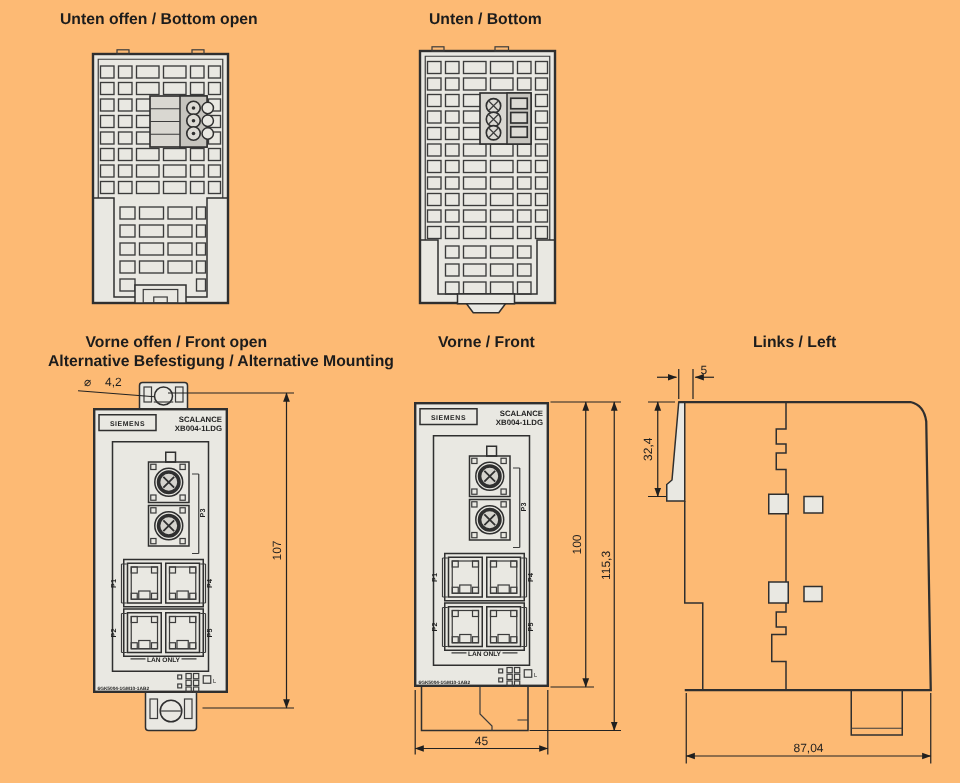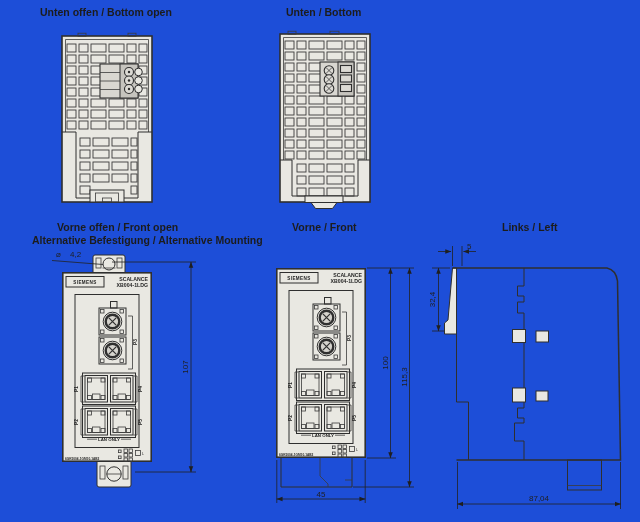--- a/index.html
+++ b/index.html
@@ -1,16 +1,16 @@
 <!DOCTYPE html>
 <html><head>
 <meta charset="utf-8">
 <style>
   html,body{margin:0;padding:0;background:#e9e8e2;}
-  #stage{position:relative;width:640px;height:522px;background:#1d4ed8;overflow:hidden;
+  #stage{position:relative;width:640px;height:522px;background:#fdba74;overflow:hidden;
          font-family:"Liberation Sans",sans-serif;}
   svg{display:block}
   .body{fill:#e9e8e2;stroke:#2f2f2f;stroke-width:1.6;}
   .o  {fill:none;stroke:#2f2f2f;stroke-width:1;}
   .o2 {fill:none;stroke:#2f2f2f;stroke-width:1.5;}
   .ofill{fill:#e9e8e2;stroke:#2f2f2f;stroke-width:1;}
   .thin{fill:none;stroke:#3b3b3b;stroke-width:0.8;}
   .slot{fill:none;stroke:#3b3b3b;stroke-width:0.9;}
   .blk {fill:#d9d7d1;stroke:#2f2f2f;stroke-width:1.1;}
   .blkd{fill:#c6c4be;stroke:#2f2f2f;stroke-width:1;}

